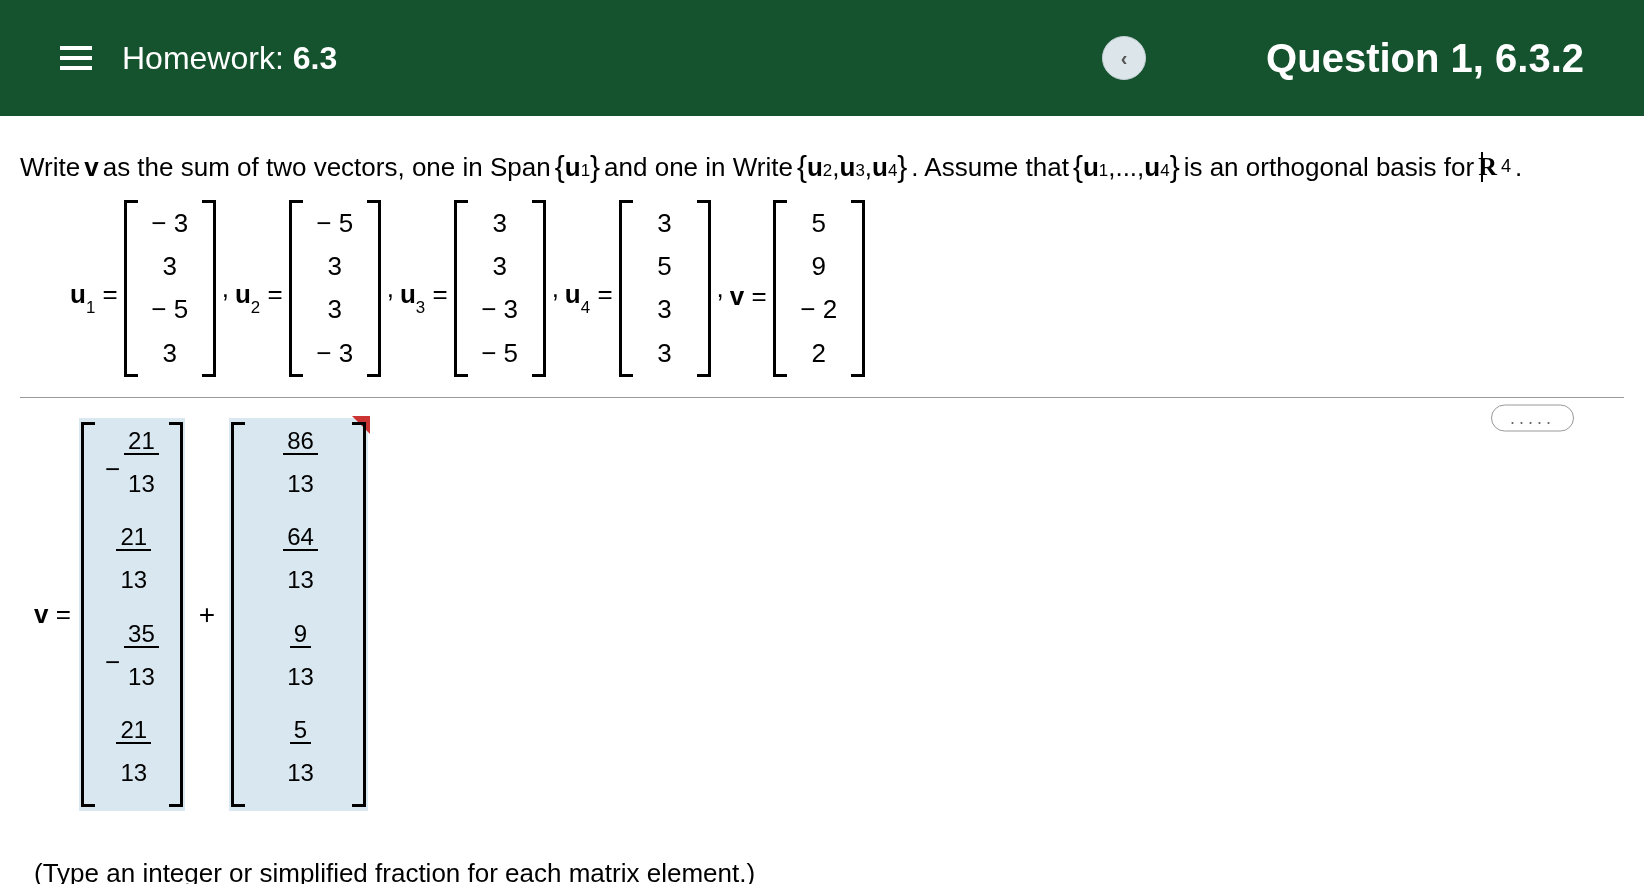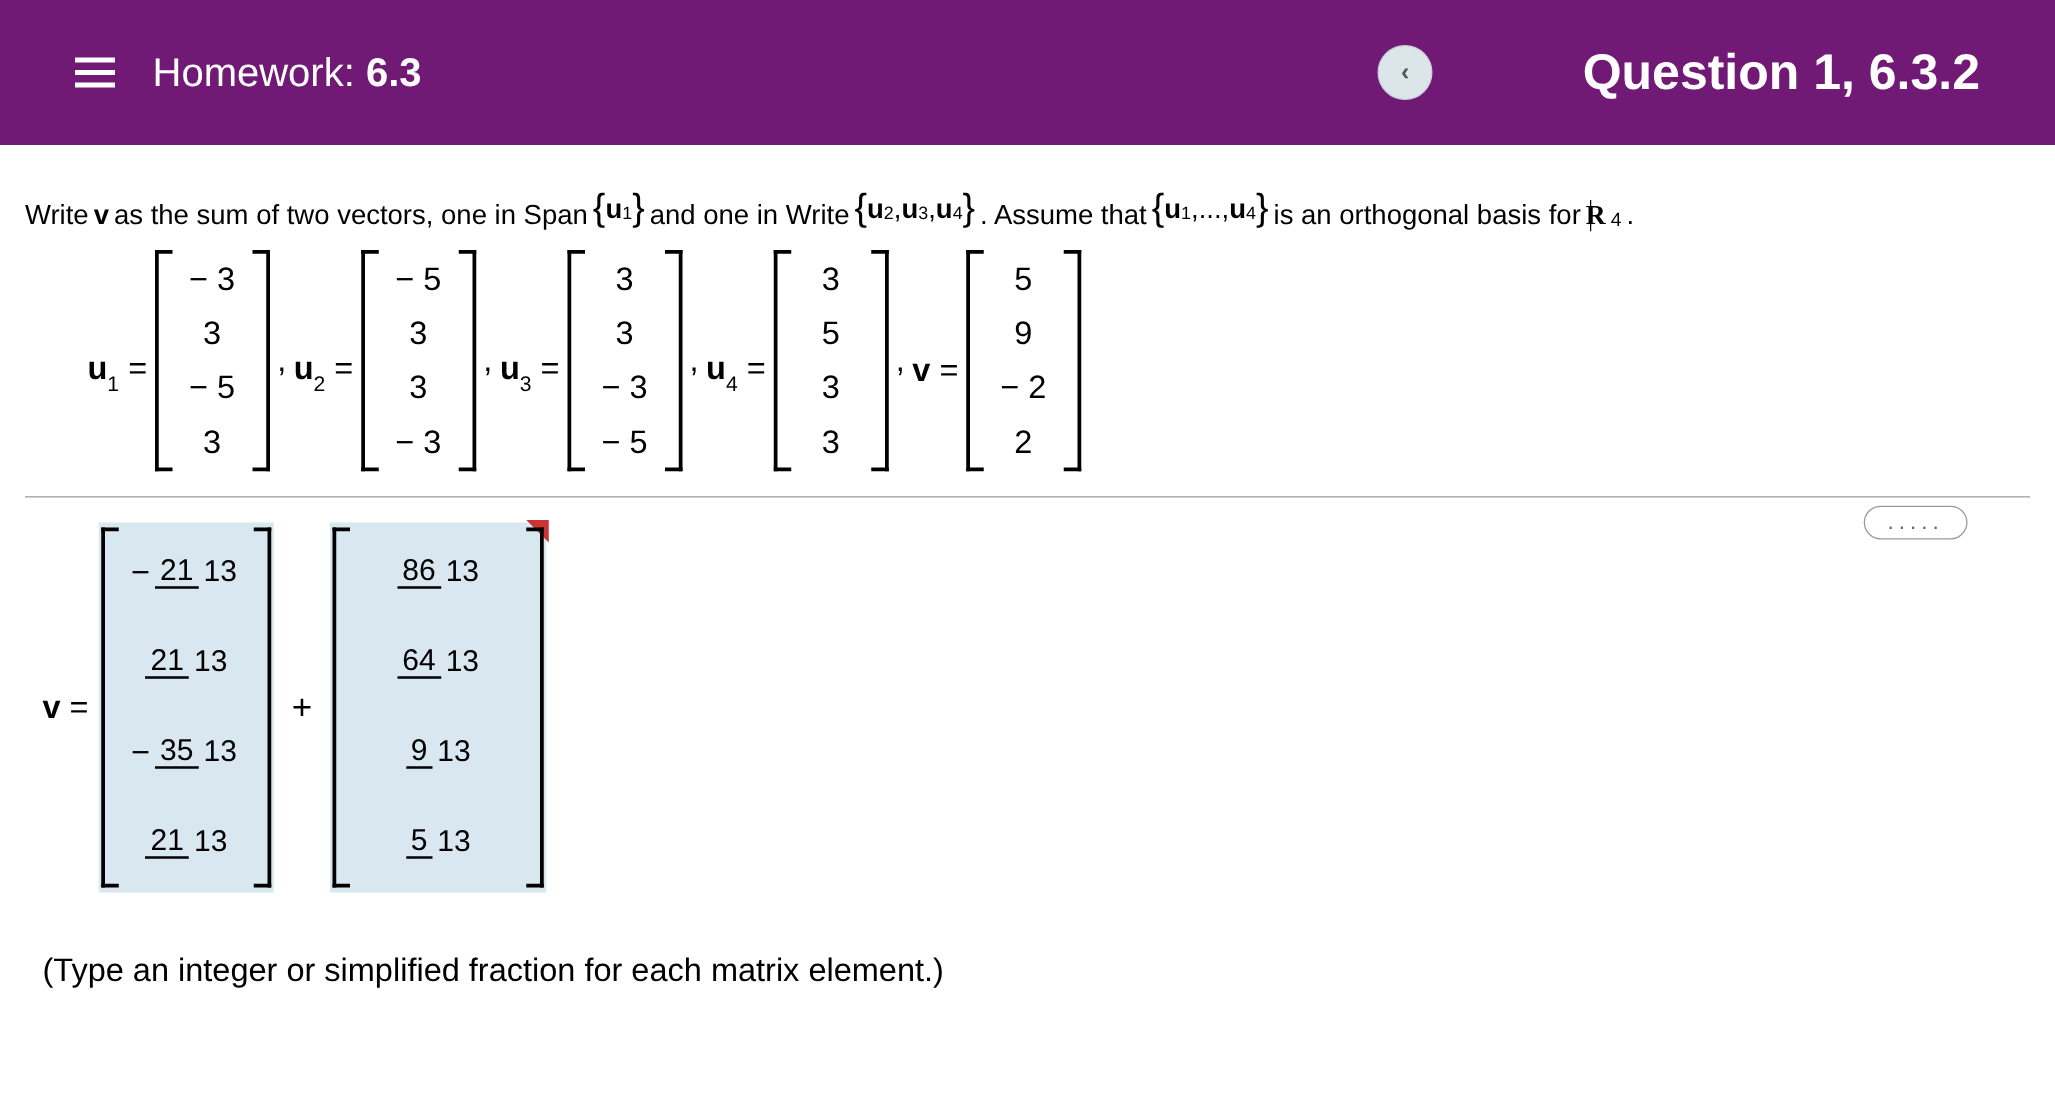--- a/index.html
+++ b/index.html
@@ -4,21 +4,21 @@
 <style>
   * { margin: 0; padding: 0; box-sizing: border-box; }
   body {
     font-family: Arial, Helvetica, sans-serif;
     width: 1644px;
     height: 884px;
     background: #ffffff;
     position: relative;
   }
   .header {
-    background: #701a75;
+    background: #14532d;
     height: 116px;
     display: flex;
     align-items: center;
     padding: 0 40px 0 60px;
     color: #ffffff;
     justify-content: space-between;
   }
   .header-left {
     display: flex;
     align-items: center;
@@ -56,26 +56,26 @@
   .question-label {
     font-size: 40px;
     font-weight: bold;
     color: #fff;
     padding-right: 20px;
   }
   .content {
     padding: 30px 20px 10px 20px;
   }
   .prompt {
-    font-size: 22px;
+    font-size: 26px;
     line-height: 1.4;
     margin-bottom: 12px;
     display: flex;
     flex-wrap: wrap;
-    align-items: flex-end;
+    align-items: center;
     gap: 4px;
   }
   .brace-set {
     display: inline-flex;
     align-items: center;
   }
   .brace-set::before { content: "{"; font-size: 30px; }
   .brace-set::after  { content: "}"; font-size: 30px; }
   .sub { font-size: 0.65em; vertical-align: sub; position: relative; top: 4px; }
   .bold { font-weight: bold; }
@@ -189,21 +189,21 @@
     content: "";
     position: absolute;
     top: -2px;
     right: -2px;
     width: 0; height: 0;
     border-top: 18px solid #c33;
     border-left: 18px solid transparent;
   }
   .frac {
     display: inline-flex;
-    flex-direction: row;
+    flex-direction: column;
     align-items: center;
     font-size: 24px;
     line-height: 1.05;
   }
   .frac .num { border-bottom: 2px solid #000; padding: 0 4px; }
   .frac .den { padding: 16px 4px; }
   .fcell {
     display: flex;
     align-items: center;
     gap: 4px;

